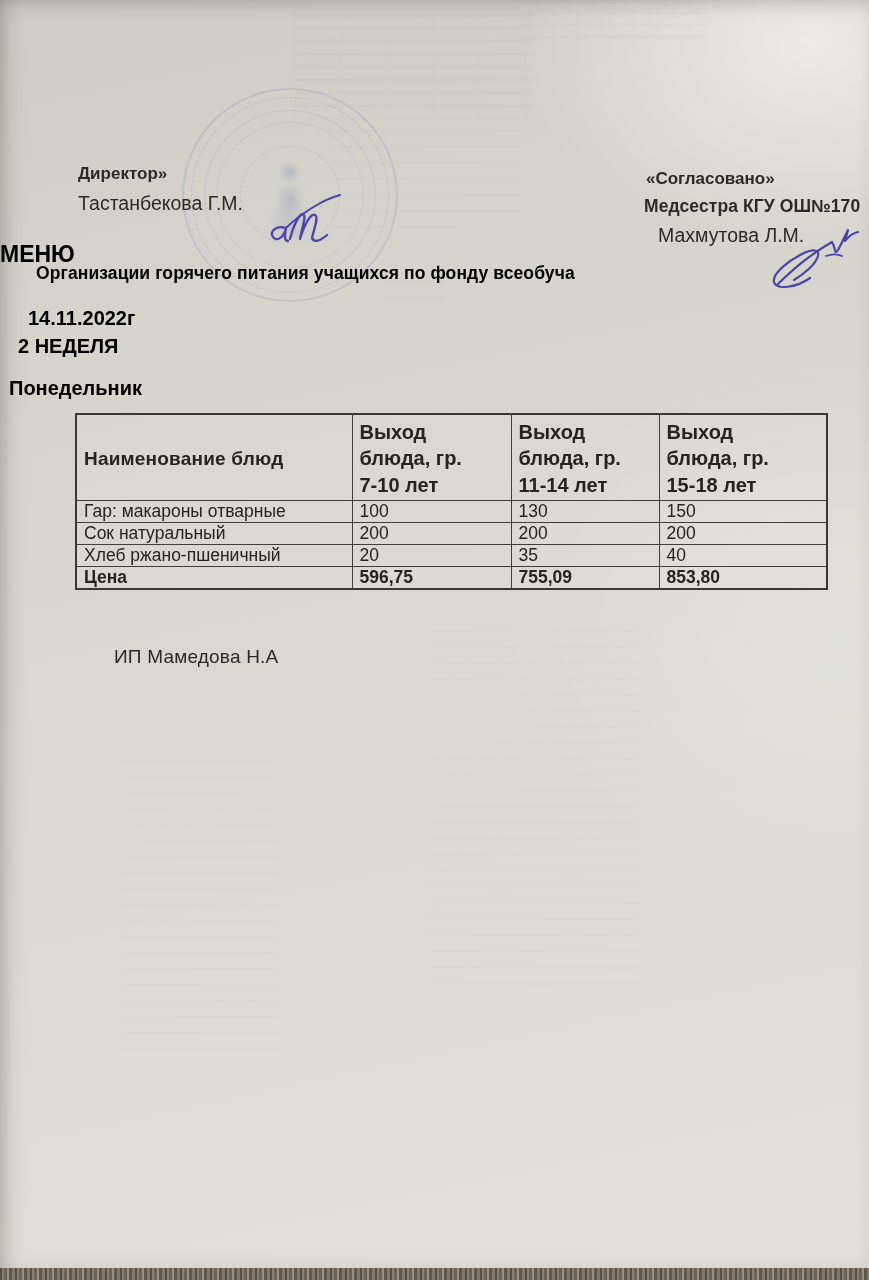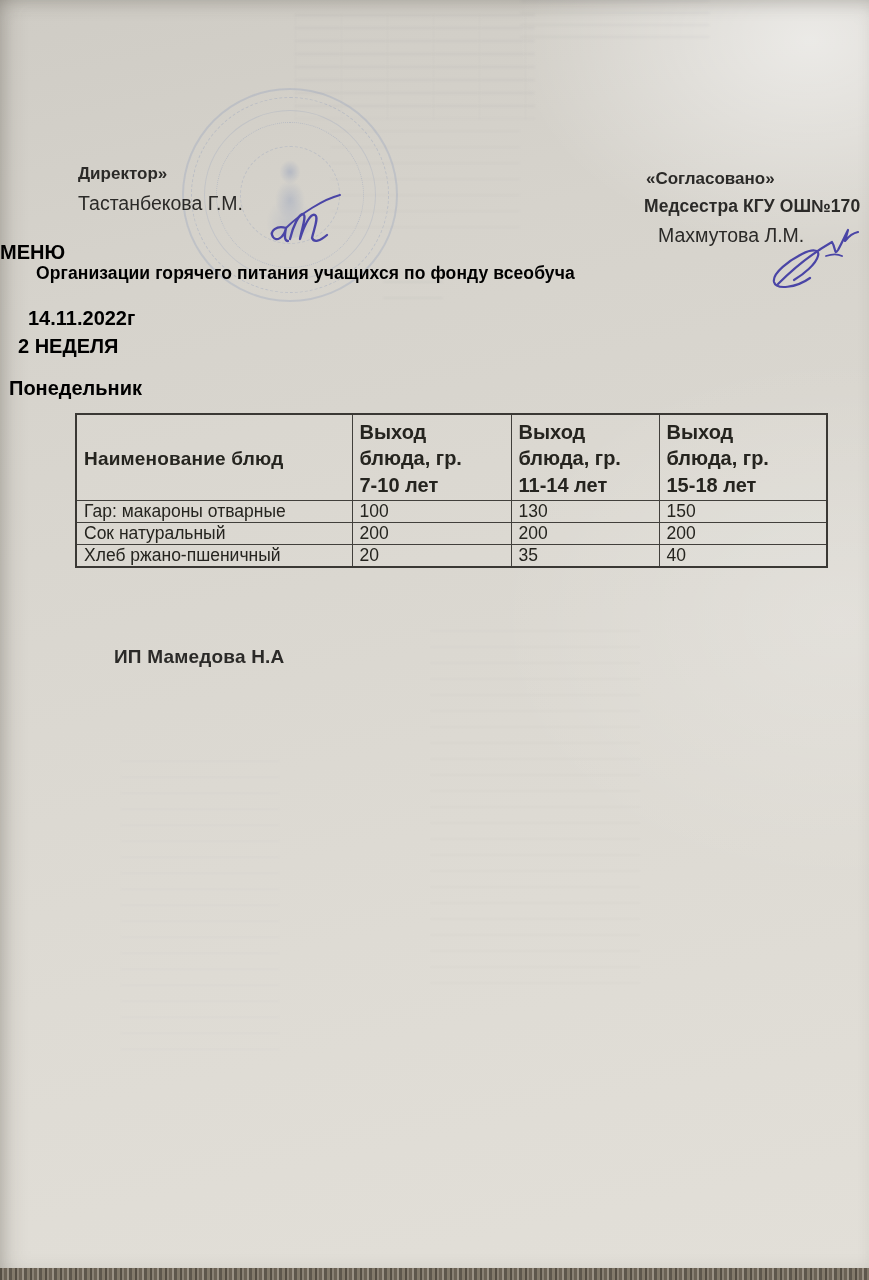--- a/index.html
+++ b/index.html
@@ -57,21 +57,21 @@
   .approve .b2{font-weight:bold;font-size:17.5px;line-height:28px;letter-spacing:.2px;}
   .approve .b3{font-size:19.5px;line-height:30px;}
   .agree{position:absolute;left:644px;top:165px;width:250px;color:#2b2a28;}
   .agree .b1{font-weight:bold;font-size:17px;line-height:27px;padding-left:2px;}
   .agree .b2{font-weight:bold;font-size:17.5px;line-height:28px;letter-spacing:.1px;}
   .agree .b3{font-size:19.5px;line-height:30px;padding-left:14px;}
   .sig{position:absolute;pointer-events:none;}
   .sig path{fill:none;stroke:#4a45a6;stroke-linecap:round;stroke-linejoin:round;}
   .sig-left{left:252px;top:192px;}
   .sig-right{left:766px;top:222px;}
-  .t-menu{position:absolute;top:241px;left:0;width:841px;font-weight:bold;font-size:20px;}
+  .t-menu{position:absolute;top:241px;left:0;width:841px;font-weight:bold;font-size:23px;}
   .t-sub{position:absolute;top:263px;left:0;width:869px;font-weight:bold;font-size:17.5px;letter-spacing:.1px;transform:translateX(36px);}
   .t-date{position:absolute;top:307px;left:0;width:869px;font-weight:bold;font-size:20px;transform:translateX(28px);}
   .t-week{position:absolute;top:335px;left:0;width:869px;font-weight:bold;font-size:20px;transform:translateX(18px);}
   .t-day{position:absolute;top:377px;left:0;width:869px;font-weight:bold;font-size:20px;transform:translateX(9px);}
 
   
   table.menu{
     position:absolute;left:75px;top:413px;width:751px;
     border-collapse:collapse;table-layout:fixed;color:#25241f;
     background:rgba(255,255,255,.06);
@@ -85,21 +85,21 @@
   }
   table.menu{border:2.4px solid #3a3834;}
   table.menu th{
     height:83px;font-size:20px;font-weight:bold;vertical-align:middle;
     white-space:pre-line;line-height:1.33;padding-top:2px;
   }
   table.menu th.name{font-size:19px;letter-spacing:.2px;}
   table.menu td{height:21px;font-size:17.5px;font-weight:normal;line-height:21px;}
   table.menu tr.price td{font-weight:bold;}
 
-  .footer{position:absolute;left:114px;top:646px;font-weight:bold;font-size:19px;color:#2b2a28;letter-spacing:.2px;}
+  .footer{position:absolute;left:114px;top:646px;font-weight:normal;font-size:19px;color:#2b2a28;letter-spacing:.2px;}
 </style>
 </head>
 <body>
 
 <div class="photo">
   <div class="paper">
 
     <div class="noise grid" style="left:295px;top:14px;width:240px;height:105px;"></div>
     <div class="noise h" style="left:520px;top:0;width:190px;height:42px;opacity:.4;"></div>
     <div class="noise soft" style="left:330px;top:130px;width:190px;height:100px;"></div>
@@ -176,20 +176,26 @@
         <td>200</td>
         <td>200</td>
         <td>200</td>
       </tr>
       <tr>
         <td>Хлеб ржано-пшеничный</td>
         <td>20</td>
         <td>35</td>
         <td>40</td>
       </tr>
+      <tr class="price">
+        <td>Цена</td>
+        <td>596,75</td>
+        <td>755,09</td>
+        <td>853,80</td>
+      </tr>
     </tbody>
       </table>
 
     <div class="footer">ИП Мамедова Н.А</div>
 
   </div>
   <div class="wood"></div>
 </div>
 
 </body></html>

